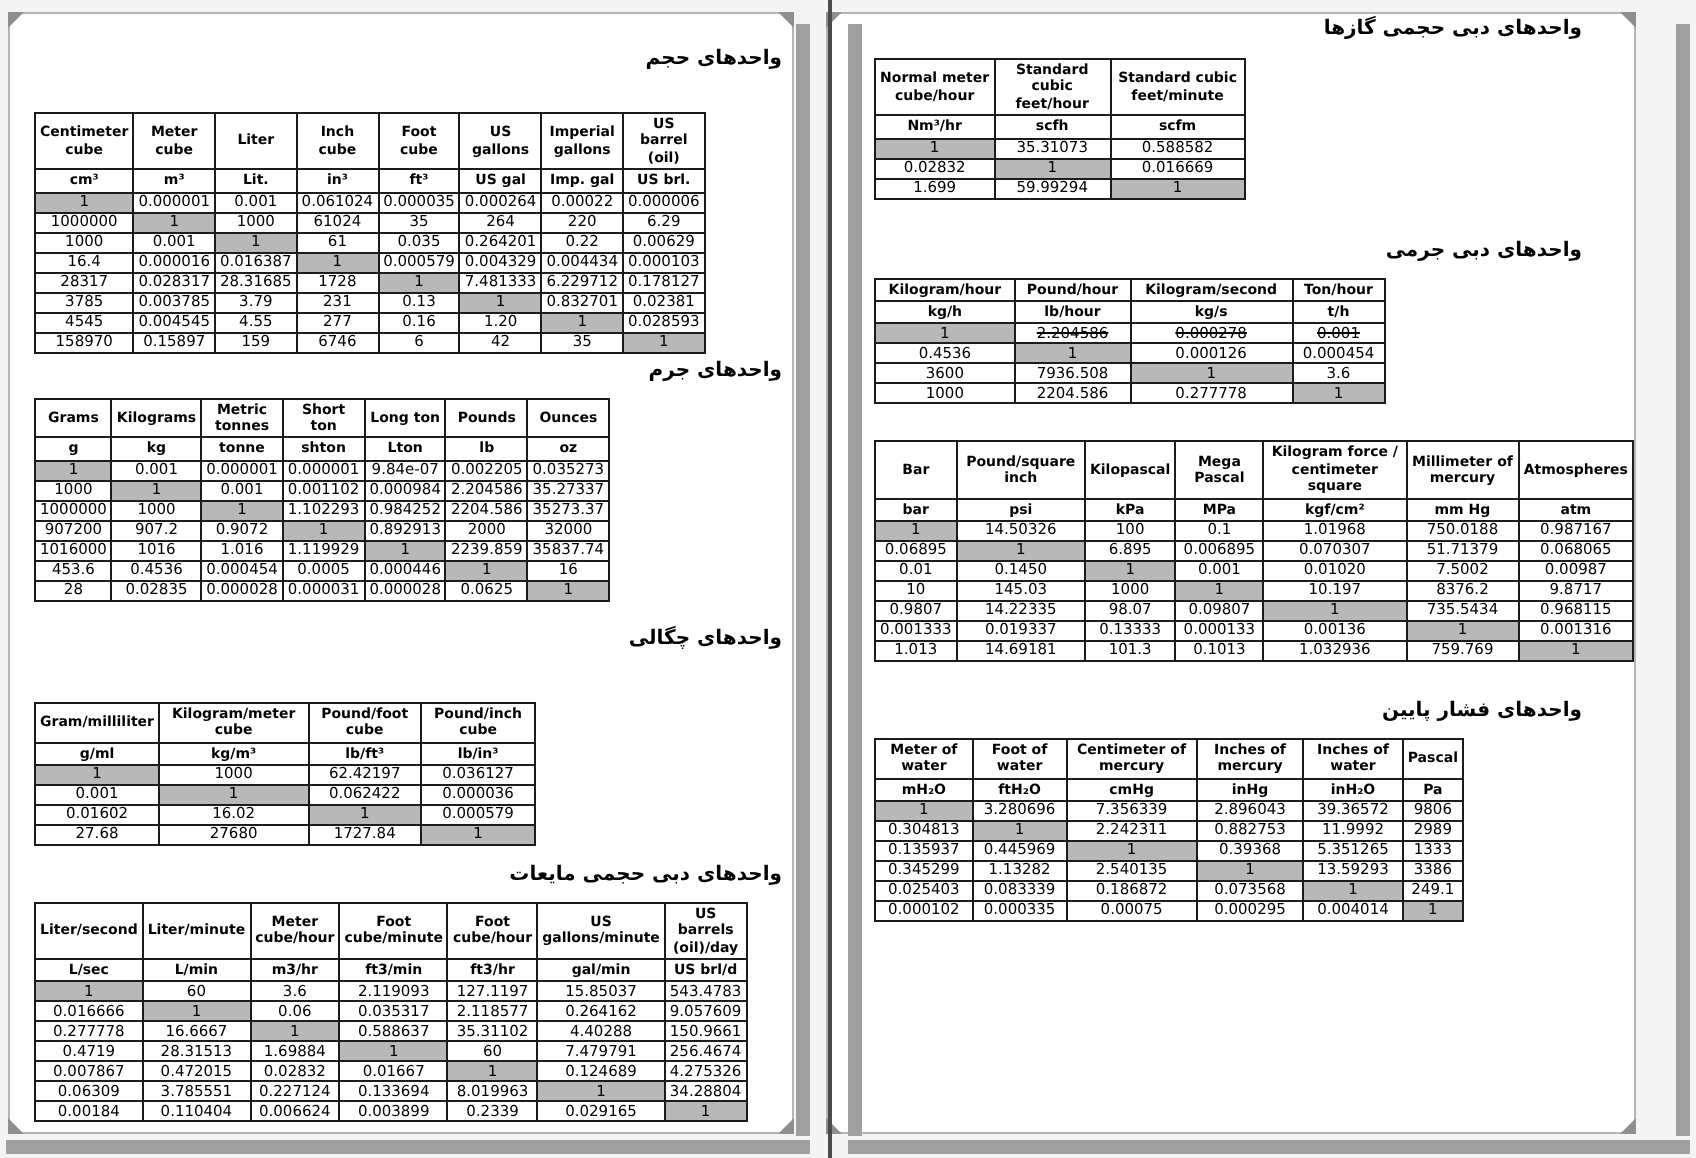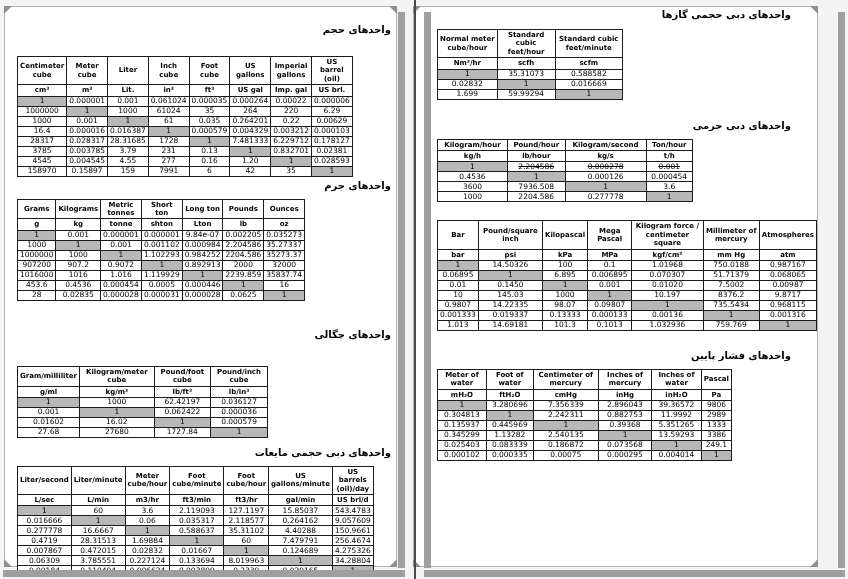--- a/index.html
+++ b/index.html
@@ -34,21 +34,21 @@
   .corner.br{bottom:-1px;right:-1px;border-bottom:8px solid #8f8f8f;border-left:8px solid transparent;}
 
   .section-title{
     direction:rtl;text-align:right;font-weight:bold;font-size:10px;
     color:#000;margin-bottom:8px;font-family:"DejaVu Sans",sans-serif;
   }
   .section{margin:0;}
   
   #sec-left-0{margin-top:17px}  #sec-left-0 .section-title{margin-bottom:21px}
   #sec-left-1{margin-top:3px}
-  #sec-left-2{margin-top:28px}  #sec-left-2 .section-title{margin-bottom:26px}
+  #sec-left-2{margin-top:13px}  #sec-left-2 .section-title{margin-bottom:26px}
   #sec-left-3{margin-top:9px}
   #sec-right-0{margin-top:2px}  #sec-right-0 .section-title{margin-bottom:9px}
   #sec-right-1{margin-top:20px}
   #sec-right-2{margin-top:18px}
   #sec-right-3{margin-top:19px}
 
   table.conv-table{border-collapse:collapse;background:#fff;table-layout:auto;}
   table.conv-table th,table.conv-table td{
     border:1px solid #1c1c1c;text-align:center;vertical-align:middle;
     font-family:"DejaVu Sans",sans-serif;color:#000;
@@ -134,21 +134,21 @@
                 <td>0.22</td>
                 <td>0.00629</td>
               </tr>
               <tr>
                 <td>16.4</td>
                 <td>0.000016</td>
                 <td>0.016387</td>
                 <td style="background: rgb(184, 184, 184);">1</td>
                 <td>0.000579</td>
                 <td>0.004329</td>
-                <td>0.003212</td>
+                <td>0.004434</td>
                 <td>0.000103</td>
               </tr>
               <tr>
                 <td>28317</td>
                 <td>0.028317</td>
                 <td>28.31685</td>
                 <td>1728</td>
                 <td style="background: rgb(184, 184, 184);">1</td>
                 <td>7.481333</td>
                 <td>6.229712</td>
@@ -171,21 +171,21 @@
                 <td>277</td>
                 <td>0.16</td>
                 <td>1.20</td>
                 <td style="background: rgb(184, 184, 184);">1</td>
                 <td>0.028593</td>
               </tr>
               <tr>
                 <td>158970</td>
                 <td>0.15897</td>
                 <td>159</td>
-                <td>7991</td>
+                <td>6746</td>
                 <td>6</td>
                 <td>42</td>
                 <td>35</td>
                 <td style="background: rgb(184, 184, 184);">1</td>
               </tr>
             </tbody>
           </table>
         </div>
         <div class="section" id="sec-left-1">
           <div class="section-title" dir="rtl">واحدهای جرم</div>

